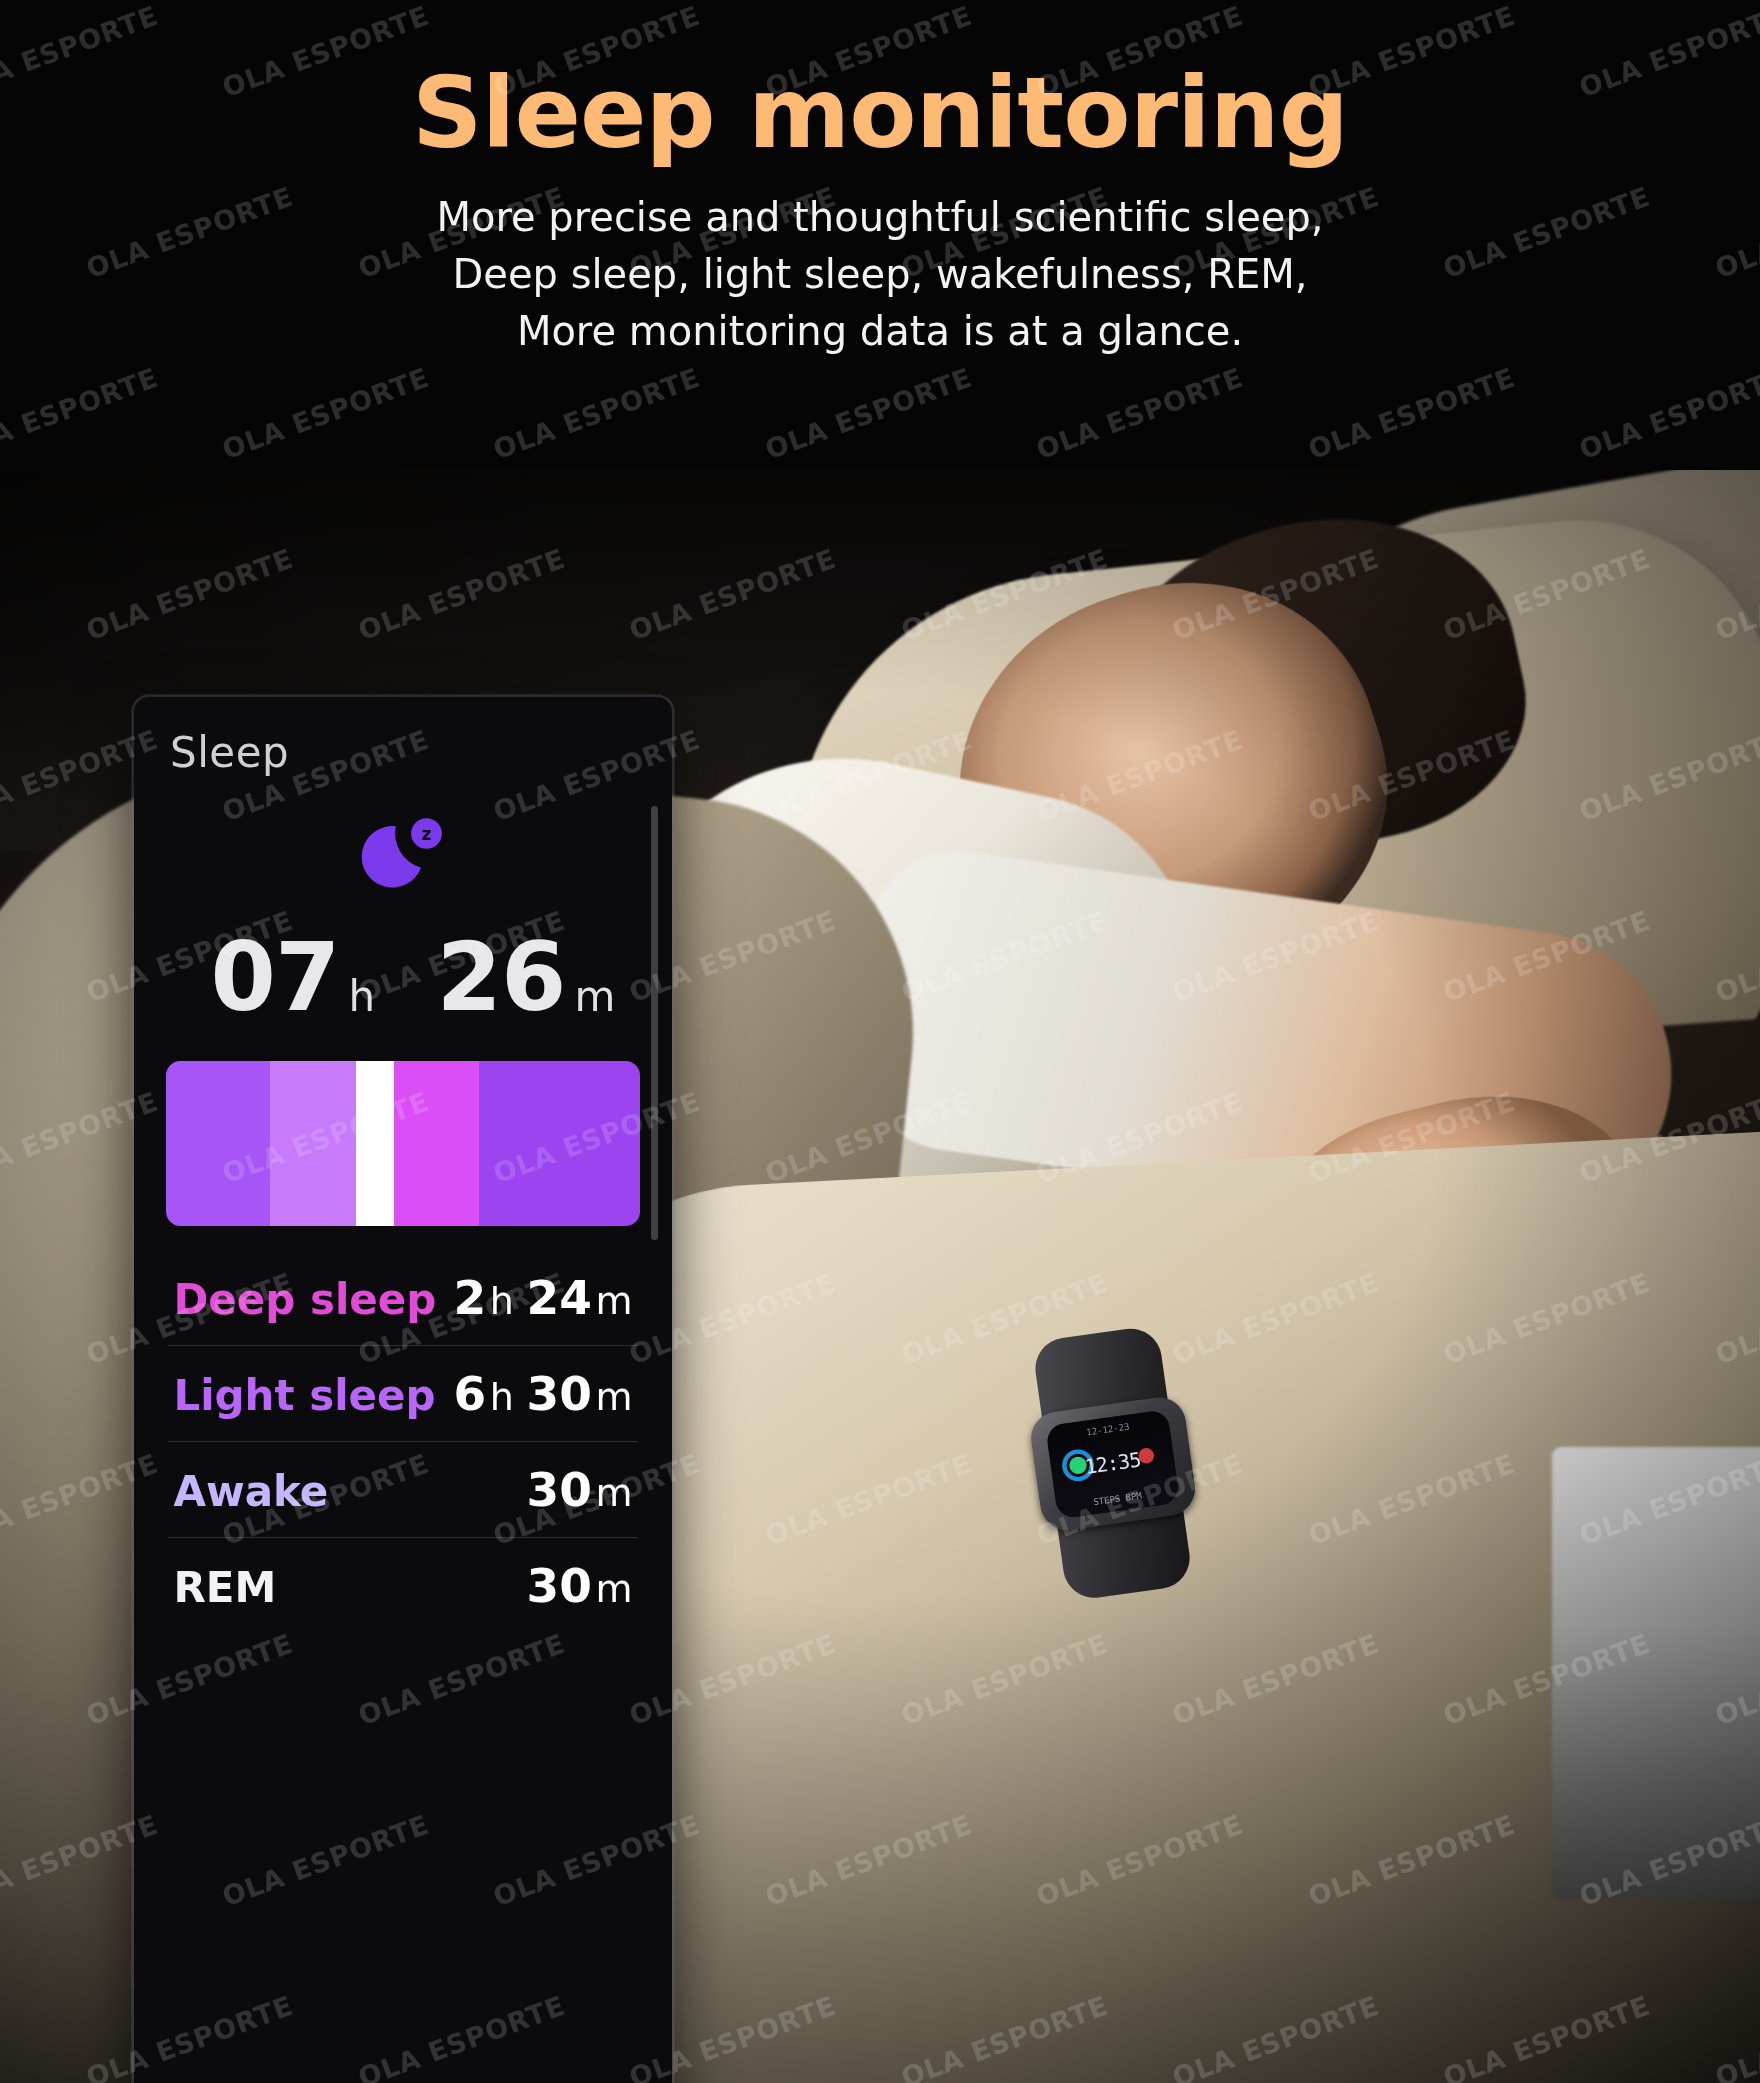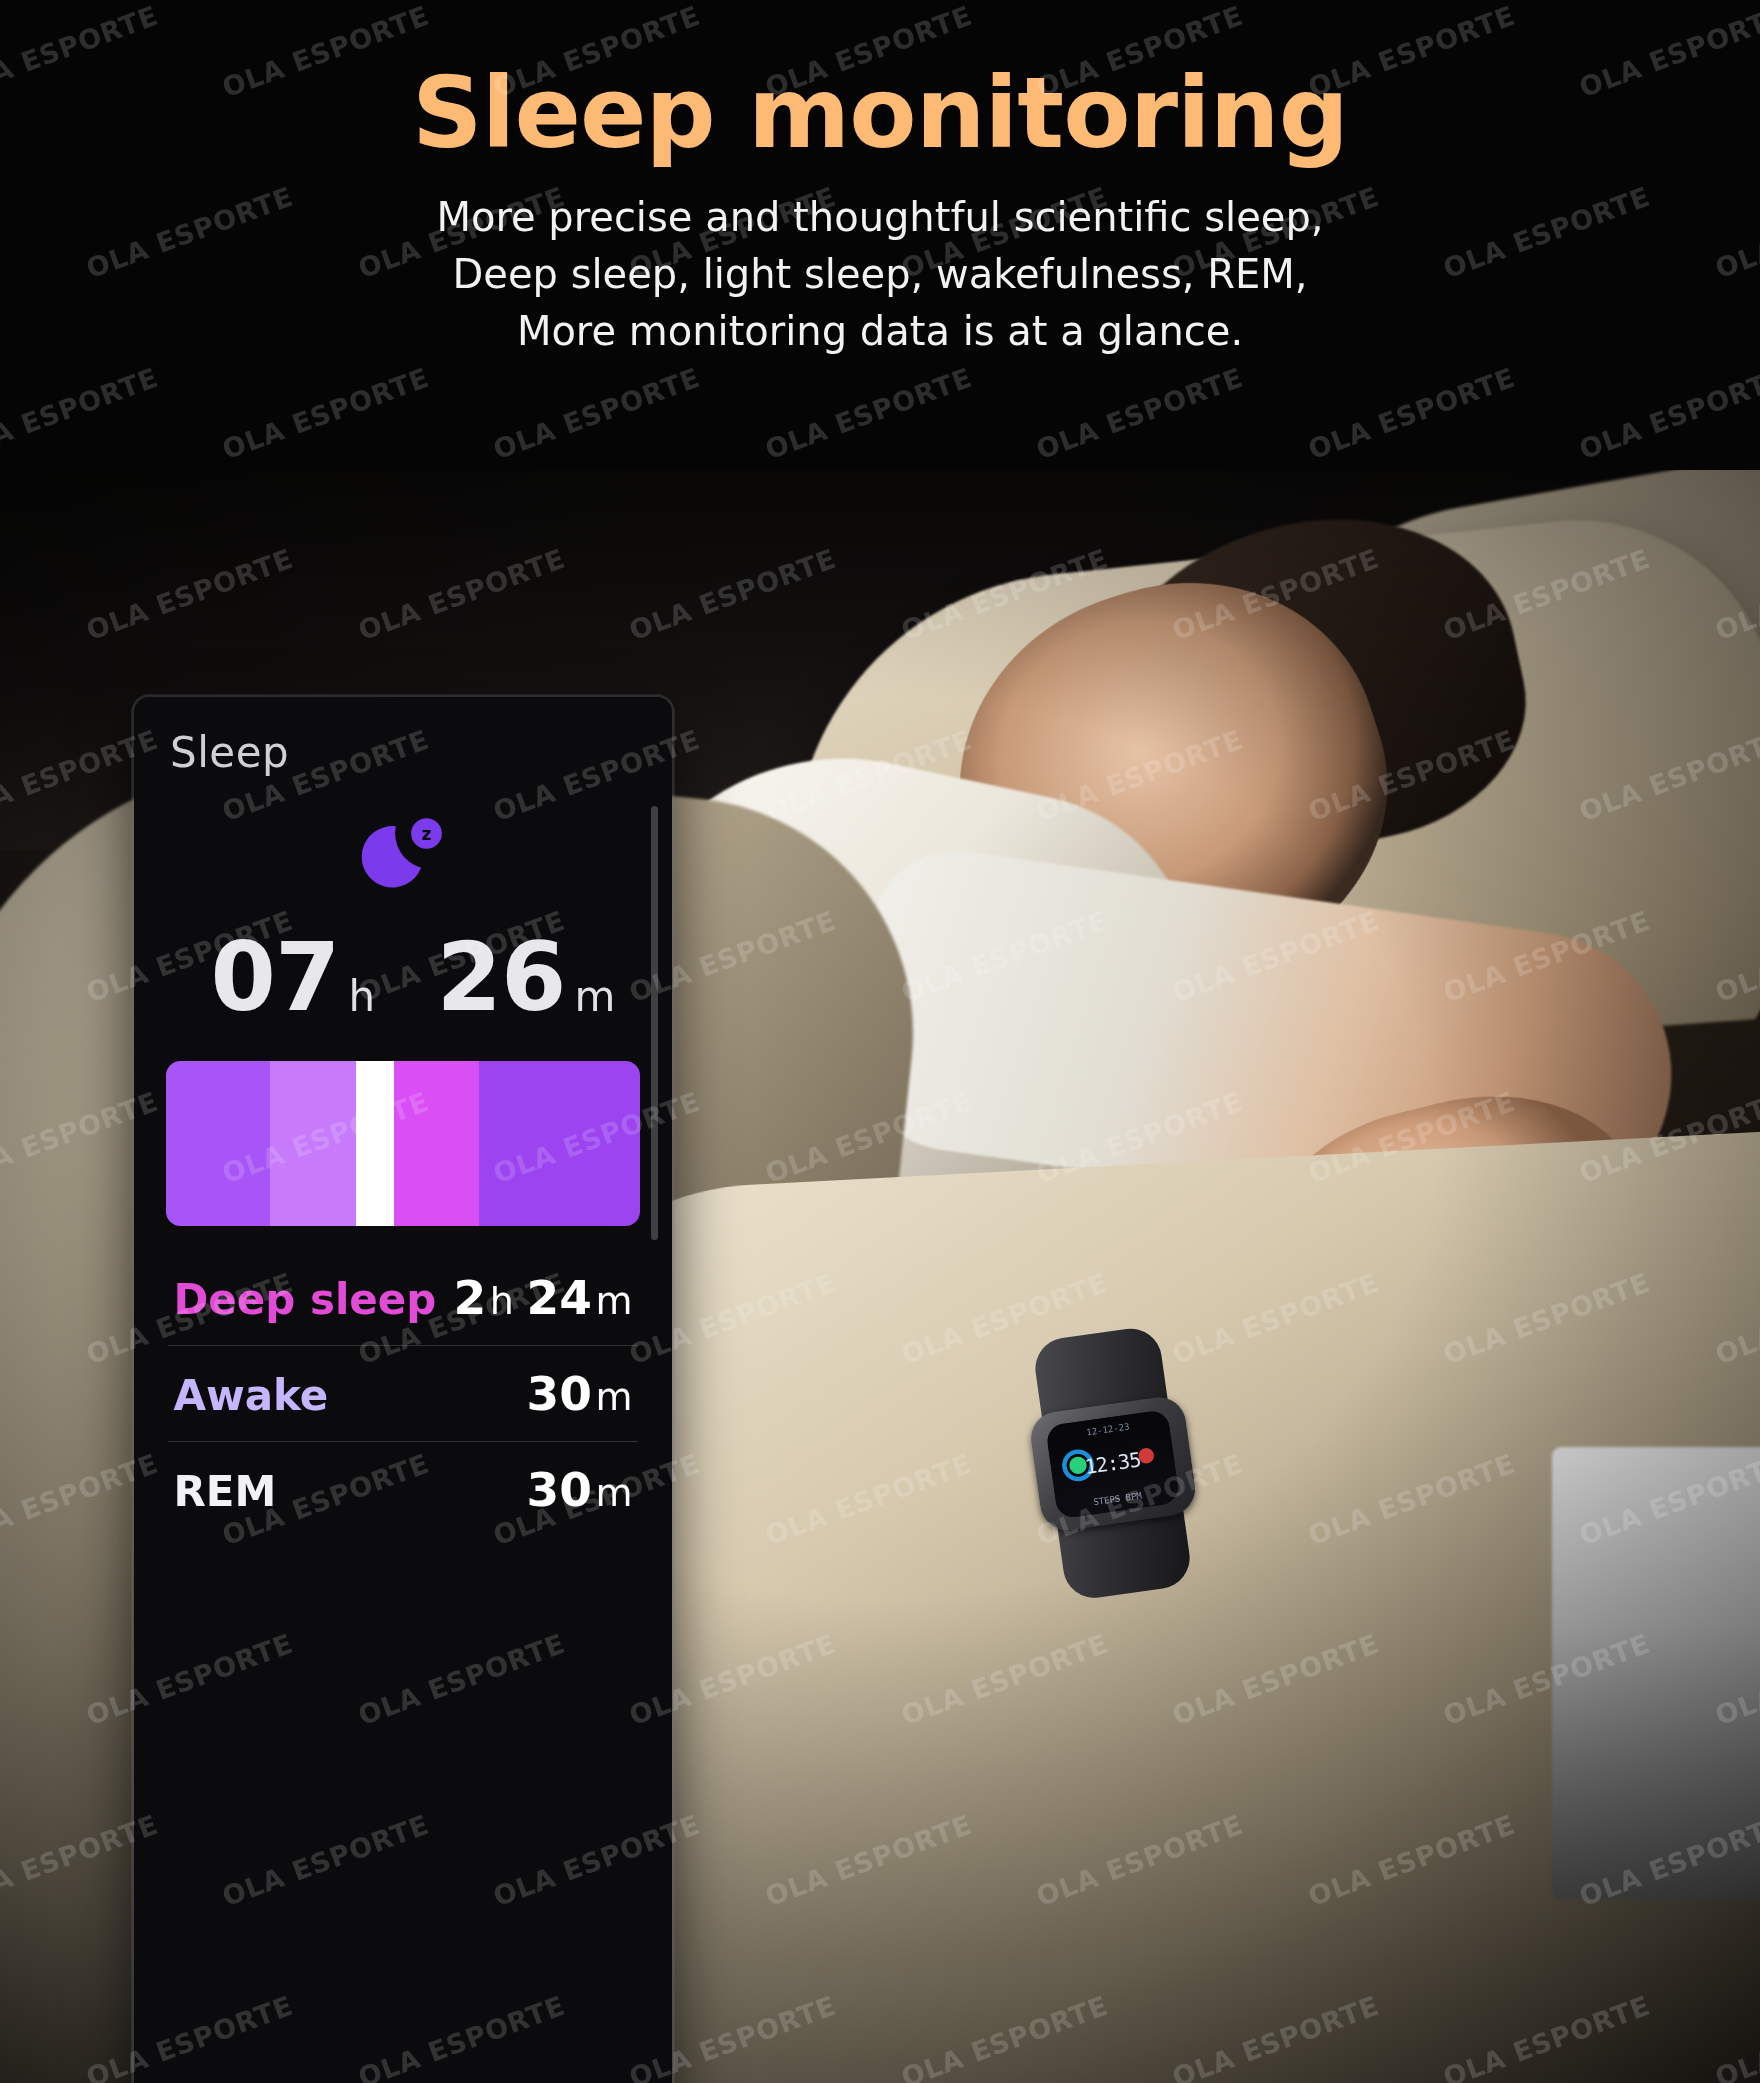--- a/index.html
+++ b/index.html
@@ -440,20 +440,24 @@
           <div style="width: 8%; background: rgb(255, 255, 255);"></div>
           <div style="width: 18%; background: rgb(217, 79, 245);"></div>
           <div style="width: 34%; background: rgb(155, 68, 240);"></div>
         </div>
 
 
       <div class="rows" id="stage-rows">
           <div class="row">
             <span class="row-label" style="color: rgb(226, 75, 214);">Deep sleep</span>
             <span class="row-value"><b>2</b><span class="u">h</span><span class="sp"></span><b>24</b><span class="u">m</span></span>
+          </div>
+          <div class="row">
+            <span class="row-label" style="color: rgb(184, 102, 247);">Light sleep</span>
+            <span class="row-value"><b>6</b><span class="u">h</span><span class="sp"></span><b>30</b><span class="u">m</span></span>
           </div>
           <div class="row">
             <span class="row-label" style="color: #c4b5fd;">Awake</span>
             <span class="row-value"><b>30</b><span class="u">m</span></span>
           </div>
           <div class="row">
             <span class="row-label" style="color: rgb(242, 242, 244);">REM</span>
             <span class="row-value"><b>30</b><span class="u">m</span></span>
           </div>
         </div>

